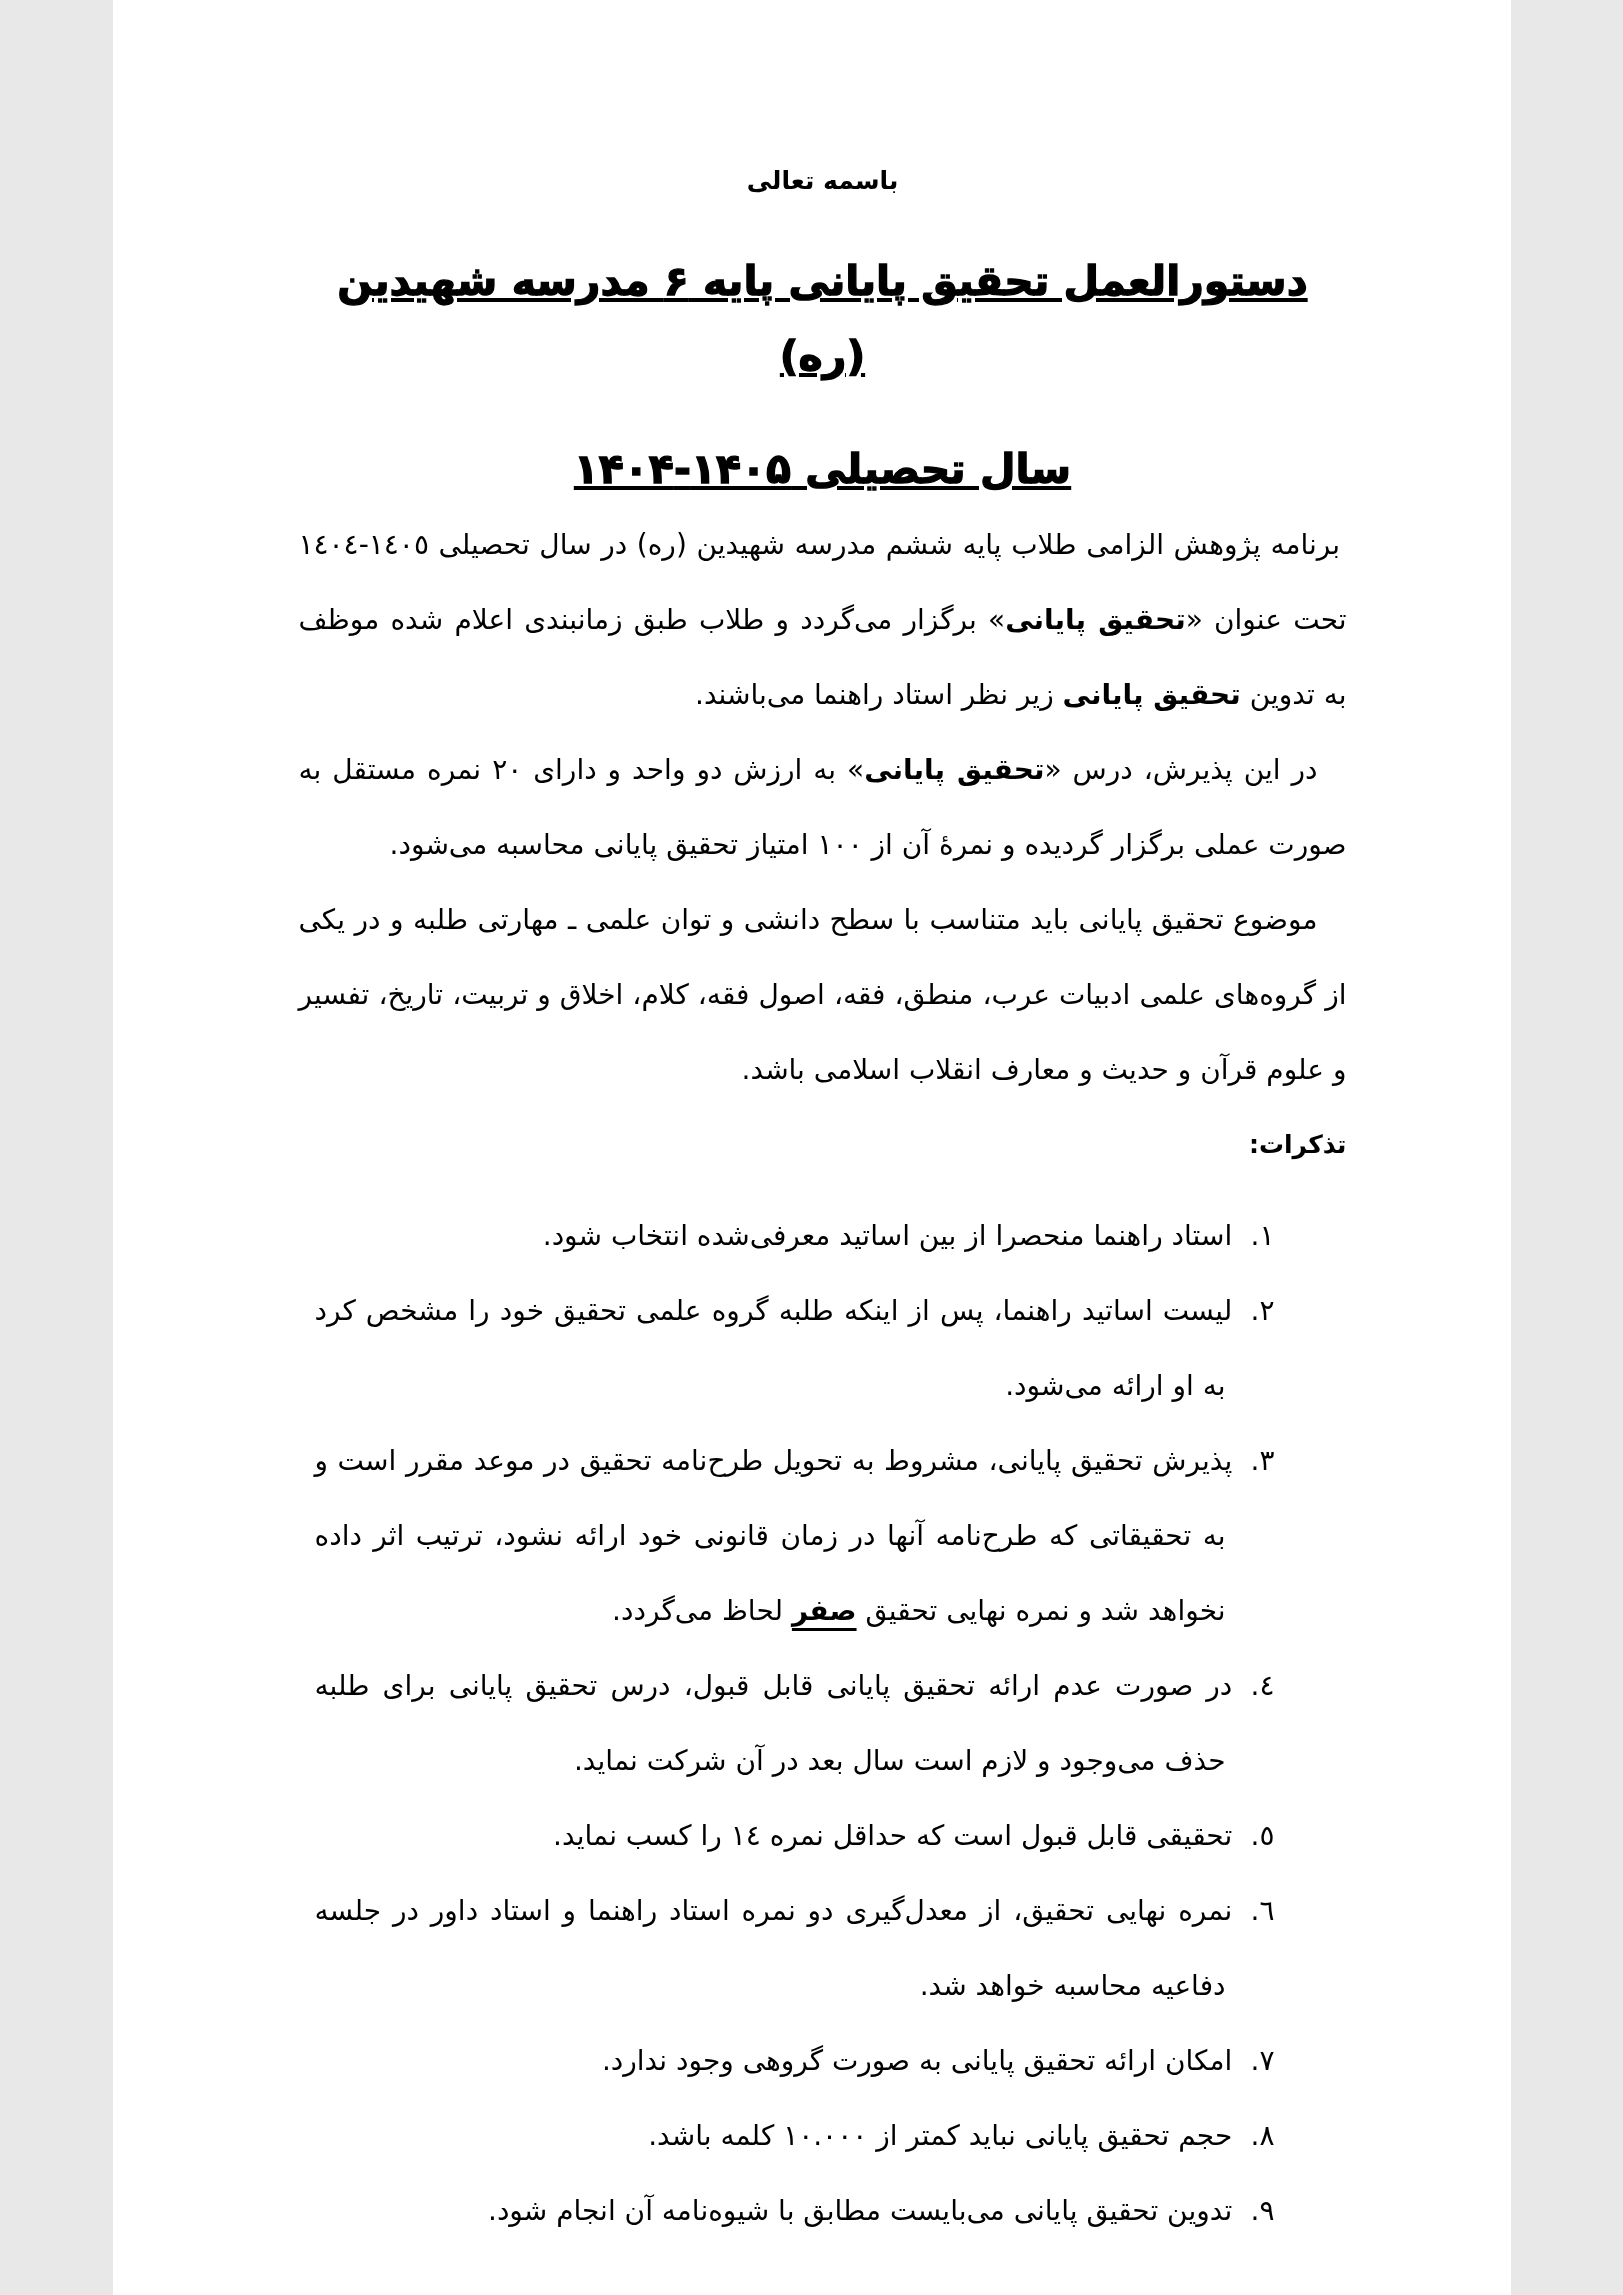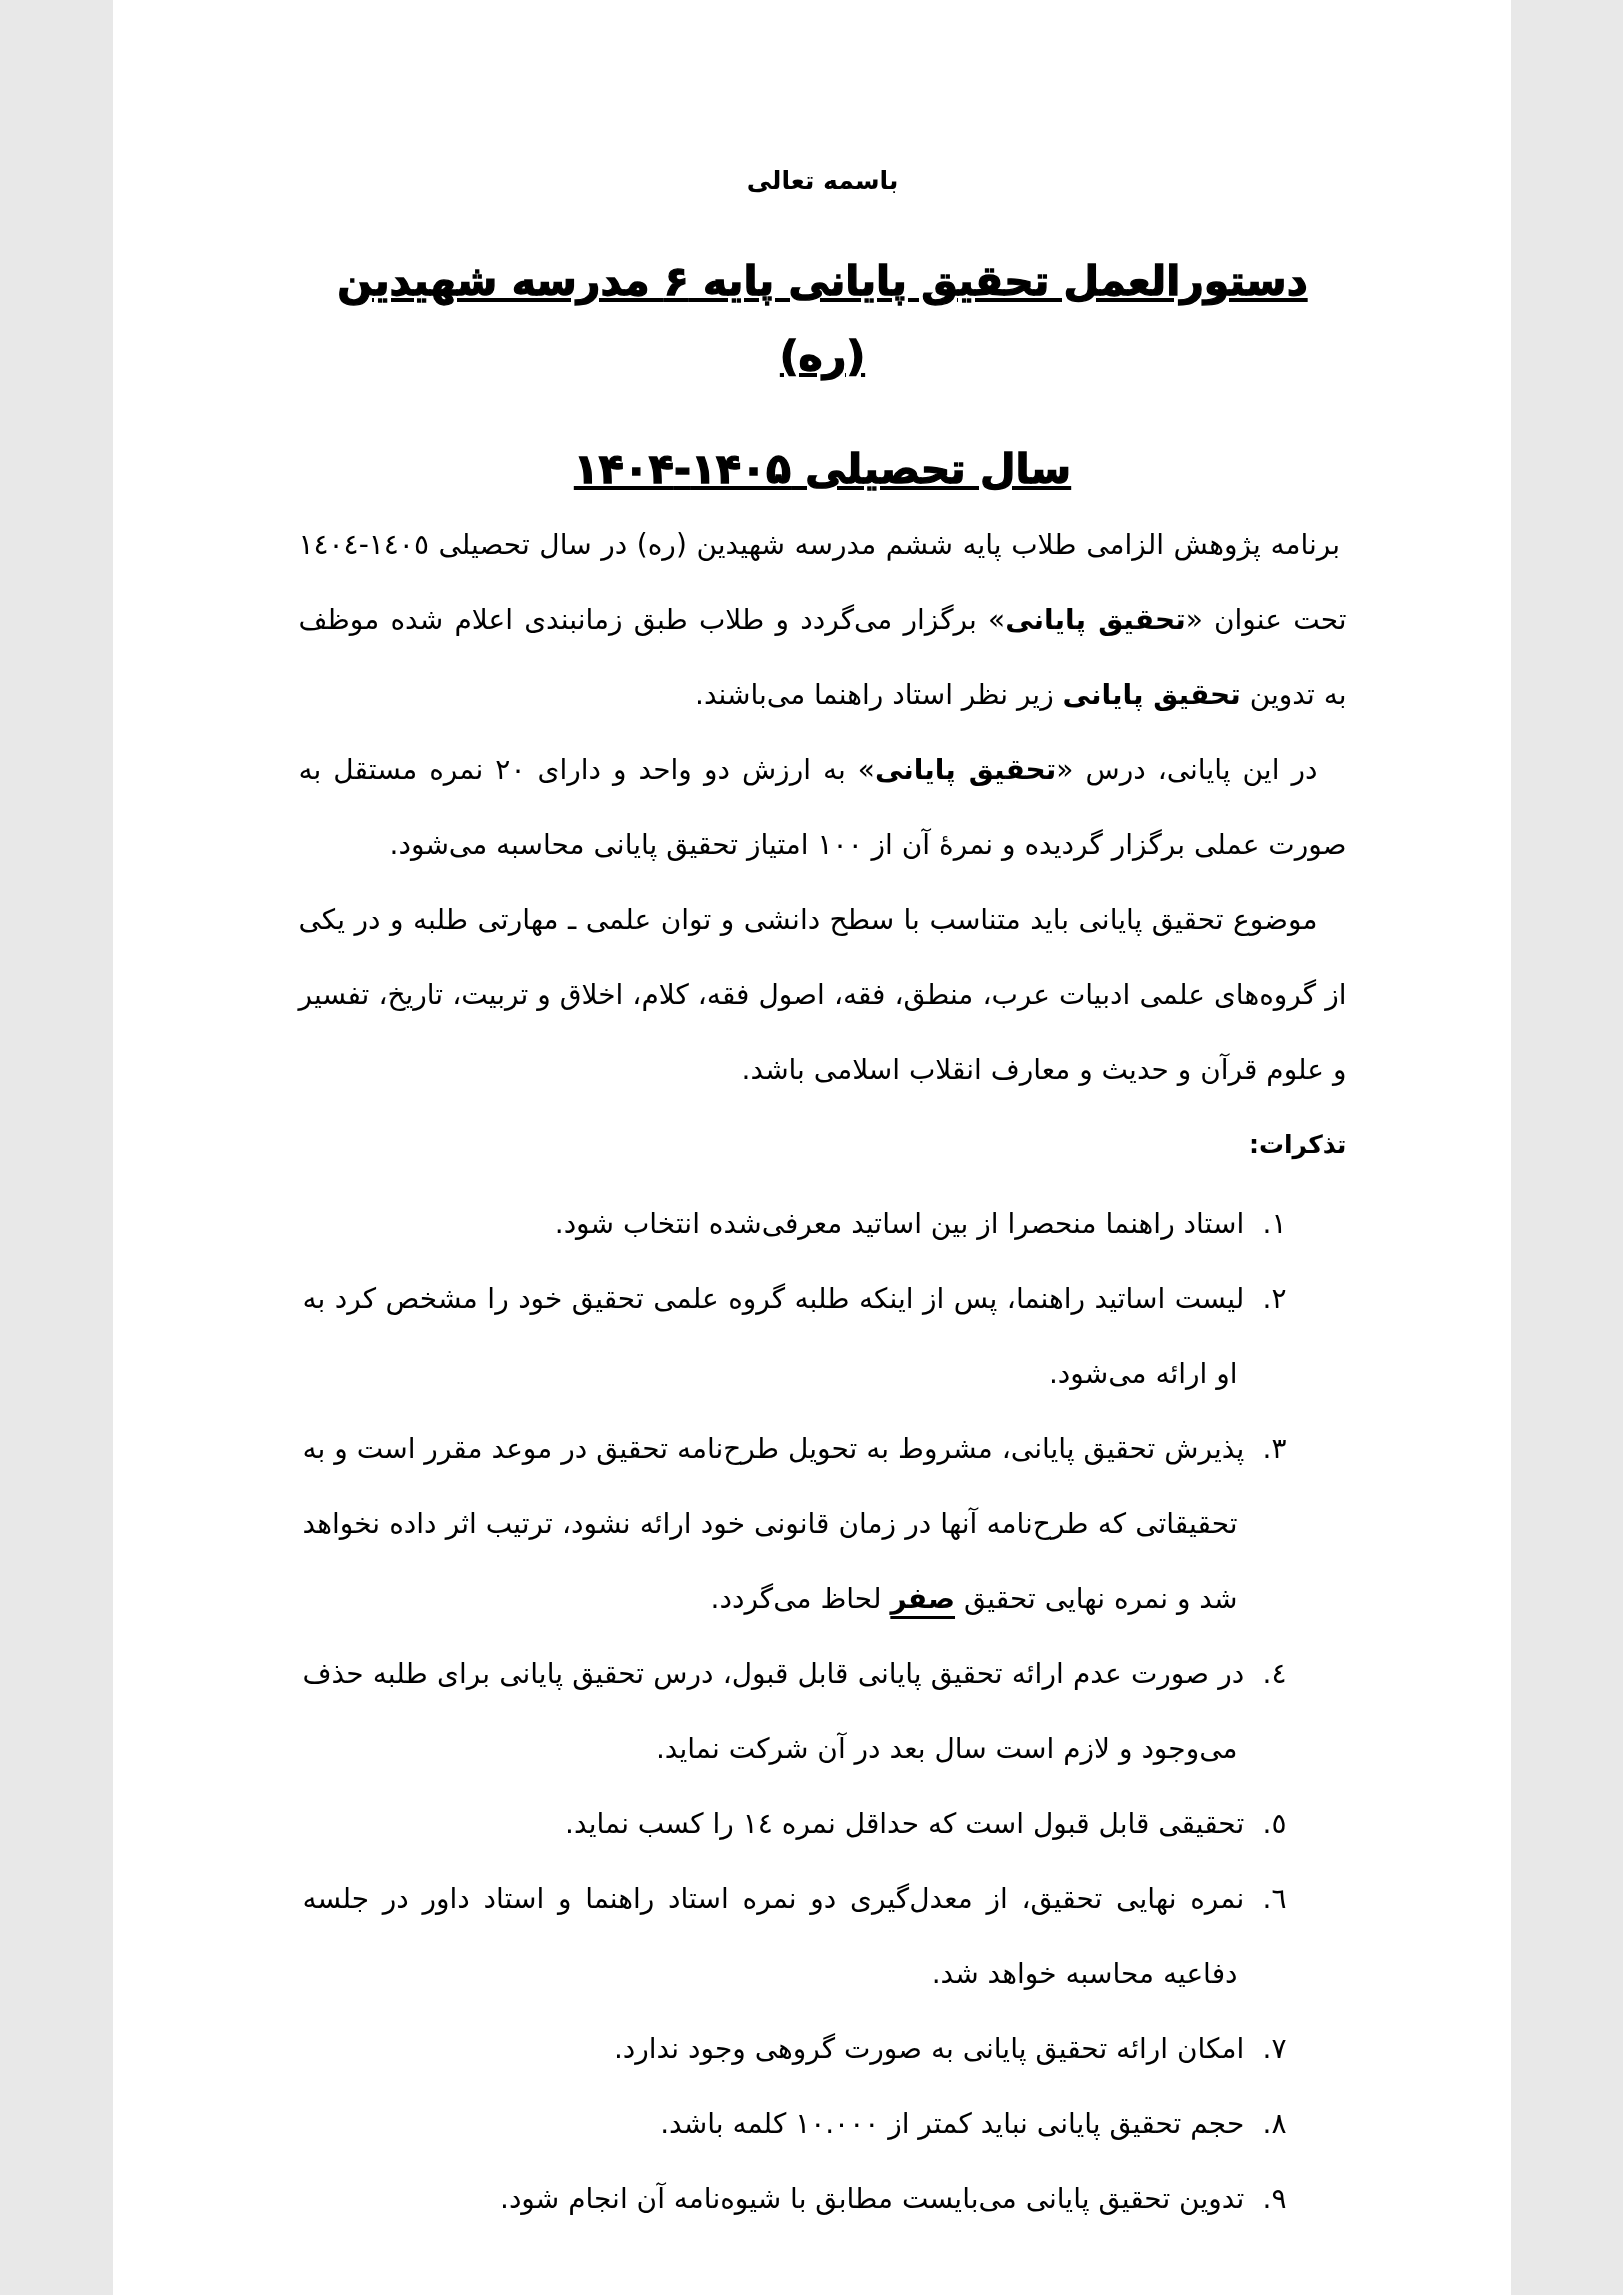--- a/index.html
+++ b/index.html
@@ -50,21 +50,21 @@
   .para-first { text-indent: 6.5px; }
   .notes-heading {
     margin: 0;
     font-size: 25px;
     line-height: 75px;
     font-weight: bold;
     text-align: right;
   }
   ol.notes {
     list-style: none;
-    margin: 4px;
+    margin: 16px;
     padding: 0;
   }
   li.note {
     margin: 0;
     padding-right: 105px;
     text-indent: -49px;
     text-align: justify;
   }
   li.note .num {
     display: inline;
@@ -87,21 +87,21 @@
     <div class="bismillah">باسمه تعالی</div>
 
     <div class="title-line title-1">دستورالعمل تحقیق پایانی پایه ۶ مدرسه شهیدین (ره)</div>
 
     <div class="title-line title-2">سال تحصیلی ۱۴۰۵-۱۴۰۴</div>
 
     <div class="bodytext">
 
       <p class="para para-first"><span>برنامه پژوهش الزامی طلاب پایه ششم مدرسه شهیدین (ره) در سال تحصیلی ١٤٠٥-١٤٠٤ تحت عنوان «</span><span class="b">تحقیق پایانی</span><span>» برگزار می‌گردد و طلاب طبق زمانبندی اعلام شده موظف به تدوین </span><span class="b">تحقیق پایانی</span><span> زیر نظر استاد راهنما می‌باشند.</span></p>
 
-      <p class="para"><span>در این پایانی، درس «</span><span class="b">تحقیق پایانی</span><span>» به ارزش دو واحد و دارای ٢٠ نمره مستقل به صورت عملی برگزار گردیده و نمرۀ آن از ١٠٠ امتیاز تحقیق پایانی محاسبه می‌شود.</span></p>
+      <p class="para"><span>در این پذیرش، درس «</span><span class="b">تحقیق پایانی</span><span>» به ارزش دو واحد و دارای ٢٠ نمره مستقل به صورت عملی برگزار گردیده و نمرۀ آن از ١٠٠ امتیاز تحقیق پایانی محاسبه می‌شود.</span></p>
 
       <p class="para"><span>موضوع تحقیق پایانی باید متناسب با سطح دانشی و توان علمی ـ مهارتی طلبه و در یکی از گروه‌های علمی ادبیات عرب، منطق، فقه، اصول فقه، کلام، اخلاق و تربیت، تاریخ، تفسیر و علوم قرآن و حدیث و معارف انقلاب اسلامی باشد.</span></p>
 
       <p class="notes-heading">تذکرات:</p>
 
       <ol class="notes">
         <li class="note">
           <span class="num">١.</span><span class="ntext"><span>استاد راهنما منحصرا از بین اساتید معرفی‌شده انتخاب شود.</span></span>
         </li>
         <li class="note">

